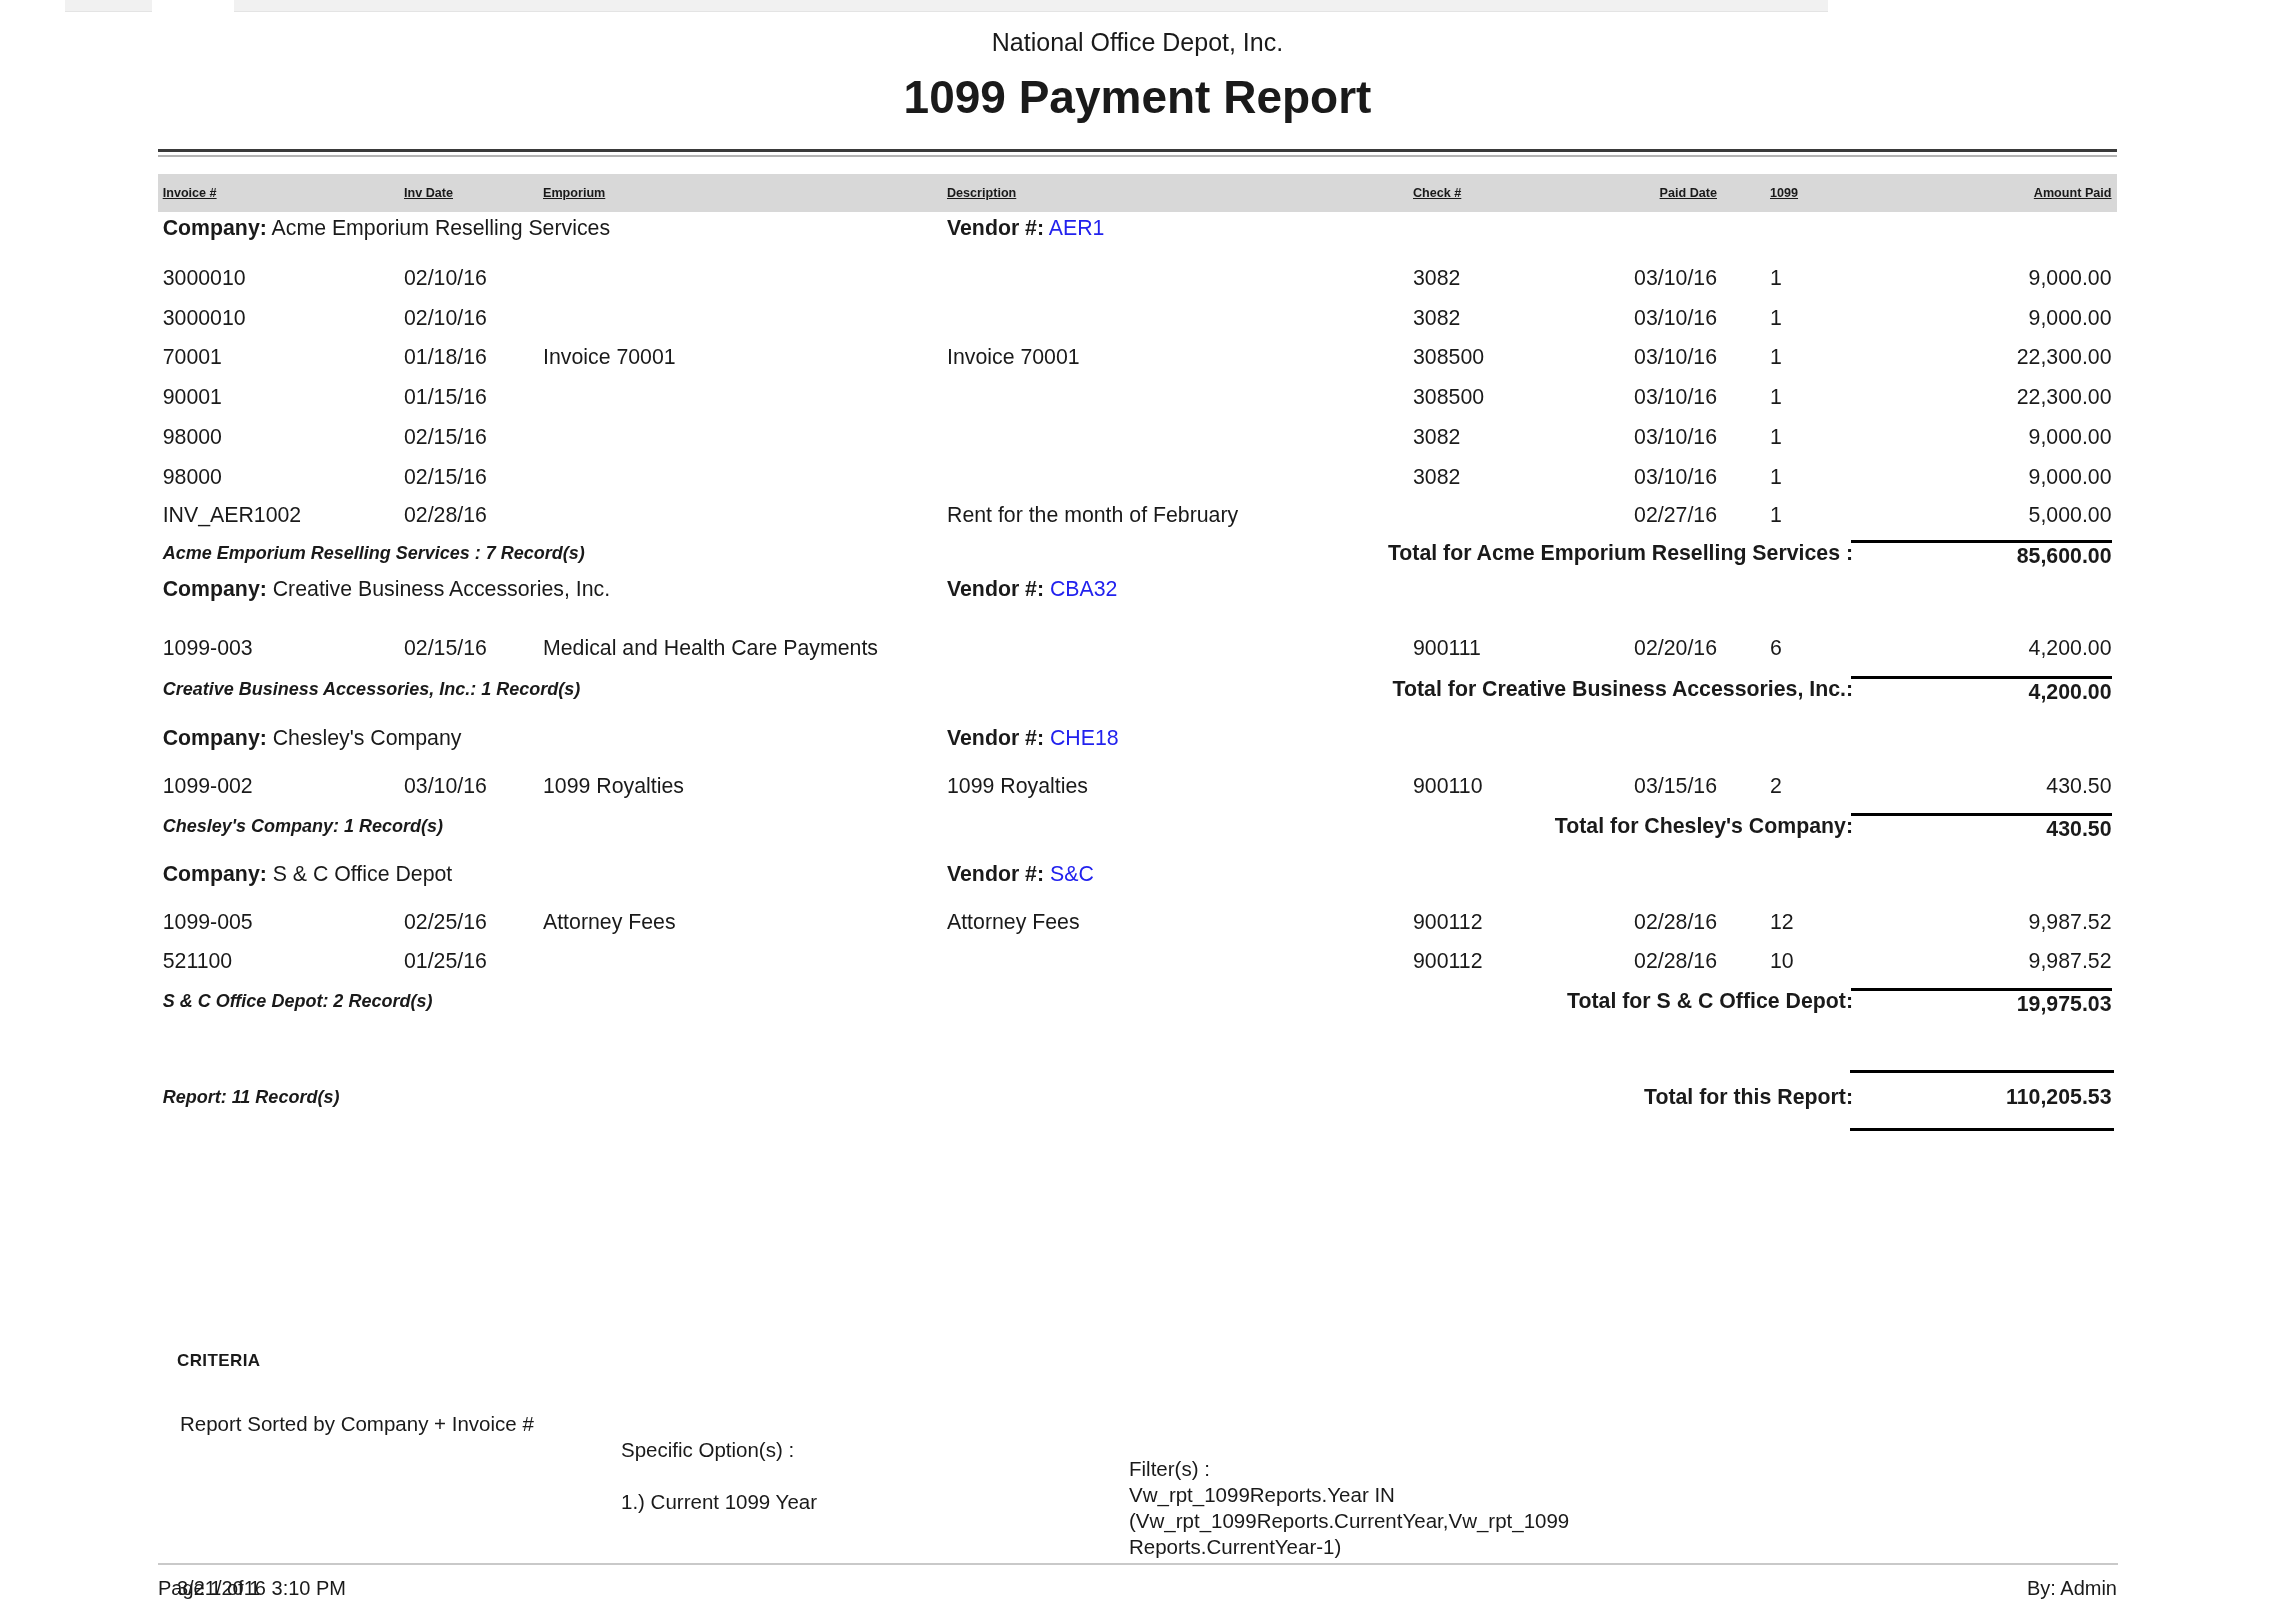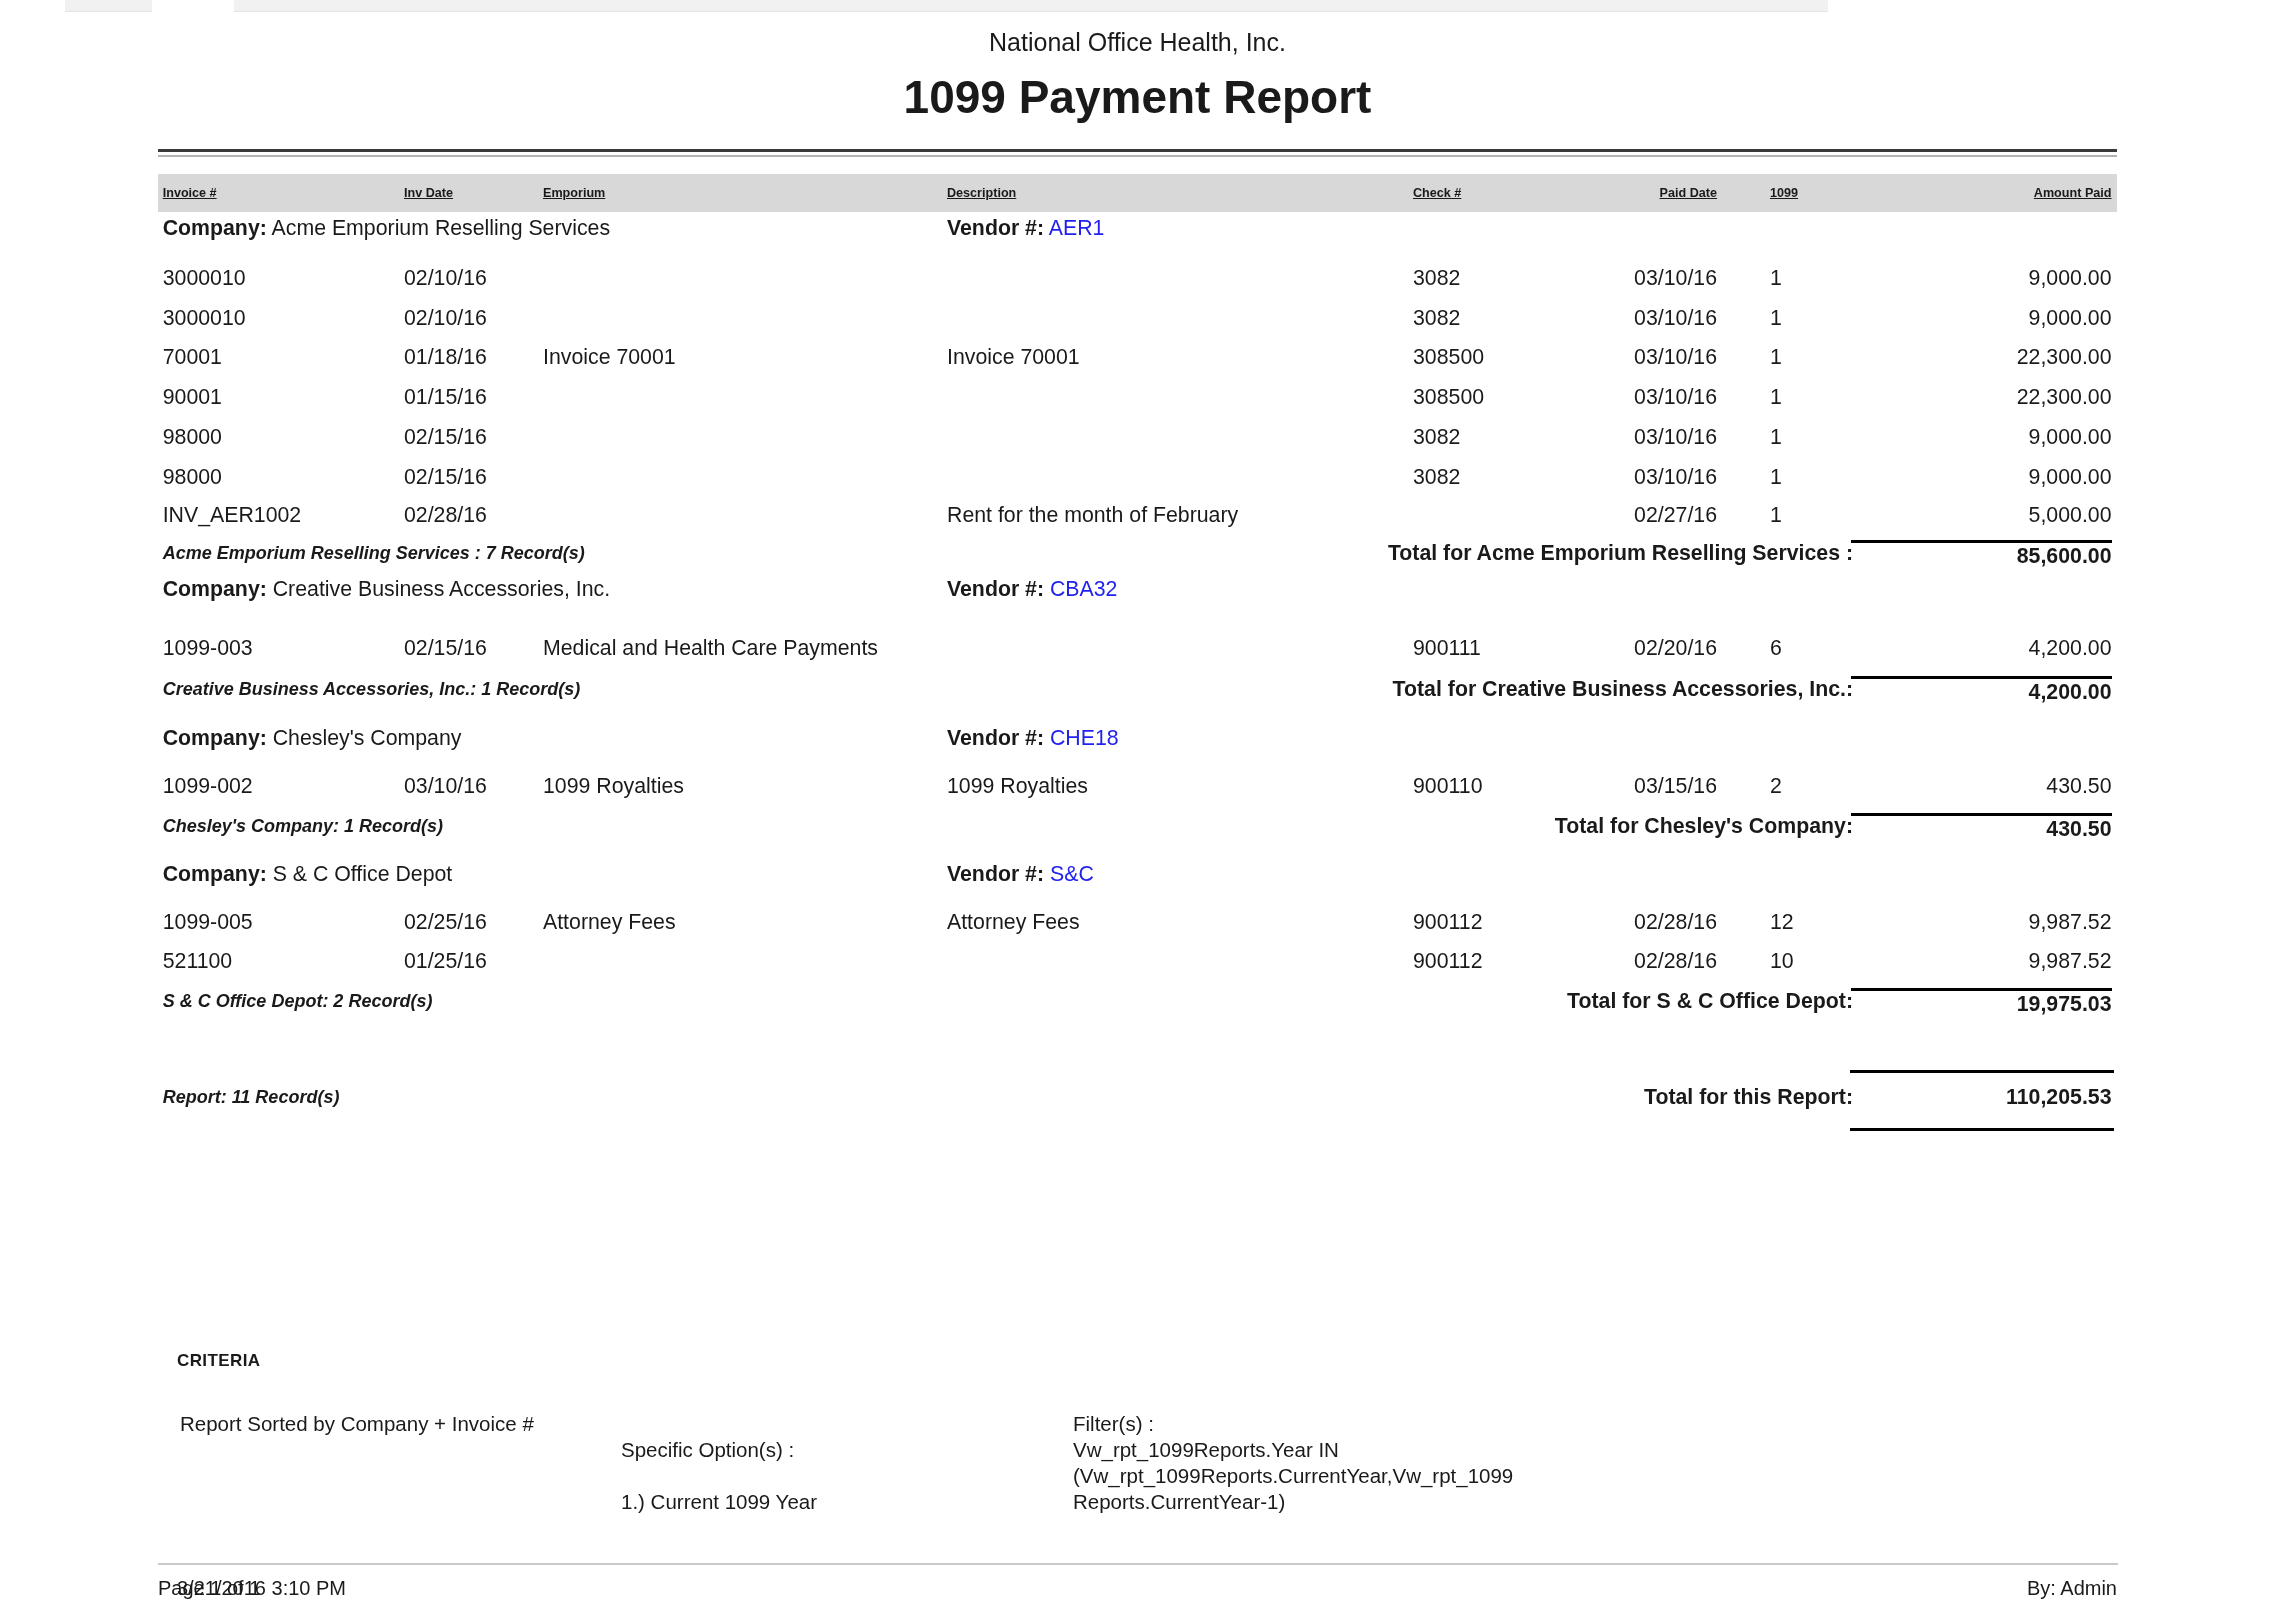--- a/index.html
+++ b/index.html
@@ -41,37 +41,37 @@
   .tl{right:264px;text-align:right;font-weight:700;}
   .ca.total{font-weight:700;border-top:3.2px solid #000;}
   .vlink{color:#2222ee;}
 
   .xline{position:absolute;left:1850px;width:264px;height:3.2px;background:#000;}
 
   .criteria-h{position:absolute;top:1351px;left:177px;font-size:17px;font-weight:700;letter-spacing:0.4px;}
   .crit{position:absolute;top:1411px;font-size:20.5px;line-height:26px;white-space:pre-line;}
   .crit.c1{left:180px;}
   .crit.c2{left:621px;}
-  .crit.c3{left:1073px;width:506px;white-space:normal;}
+  .crit.c3{left:1129px;width:506px;white-space:normal;margin-top:45px;}
 
   .footline{position:absolute;top:1563px;left:158px;width:1960px;height:2.4px;background:#c9c9c9;}
   .foot{position:absolute;top:1577px;font-size:20px;}
   .foot.l{left:177px;}
   .foot.c{left:158px;width:1959px;}
   .foot.r{right:167px;text-align:right;}
 </style>
 </head>
 <body>
 
 <div id="page">
 
   <div class="topbar"></div>
   <div class="topnotch"></div>
 
-  <div class="title1">National Office Health, Inc.</div>
+  <div class="title1">National Office Depot, Inc.</div>
   <div class="title2">1099 Payment Report</div>
 
   <div class="rule-dark"></div>
   <div class="rule-lite"></div>
 
   <div class="hdrband">
     <span class="c ci">Invoice #</span>
     <span class="c cd" style="text-align:left;">Inv Date</span>
     <span class="c cr">Emporium</span>
     <span class="c cde">Description</span>

